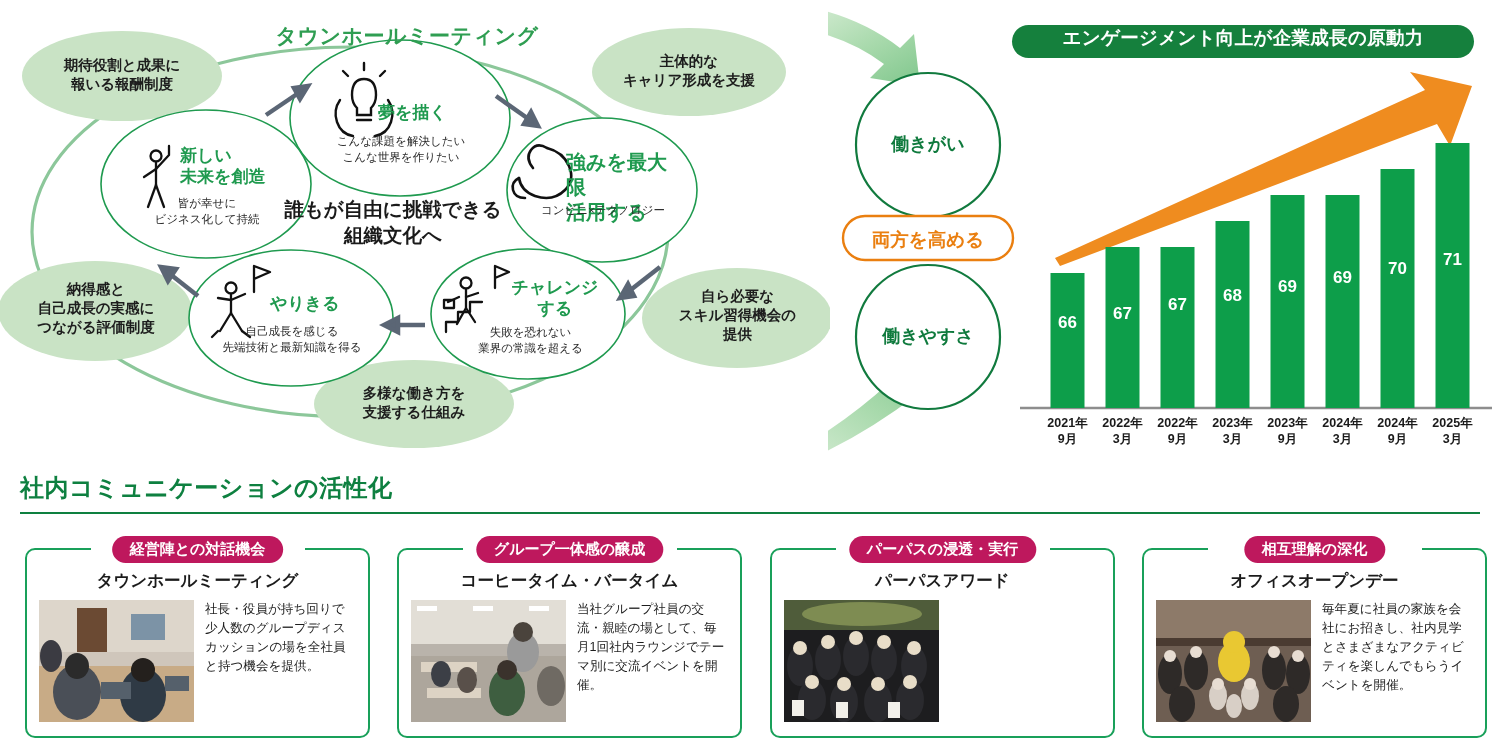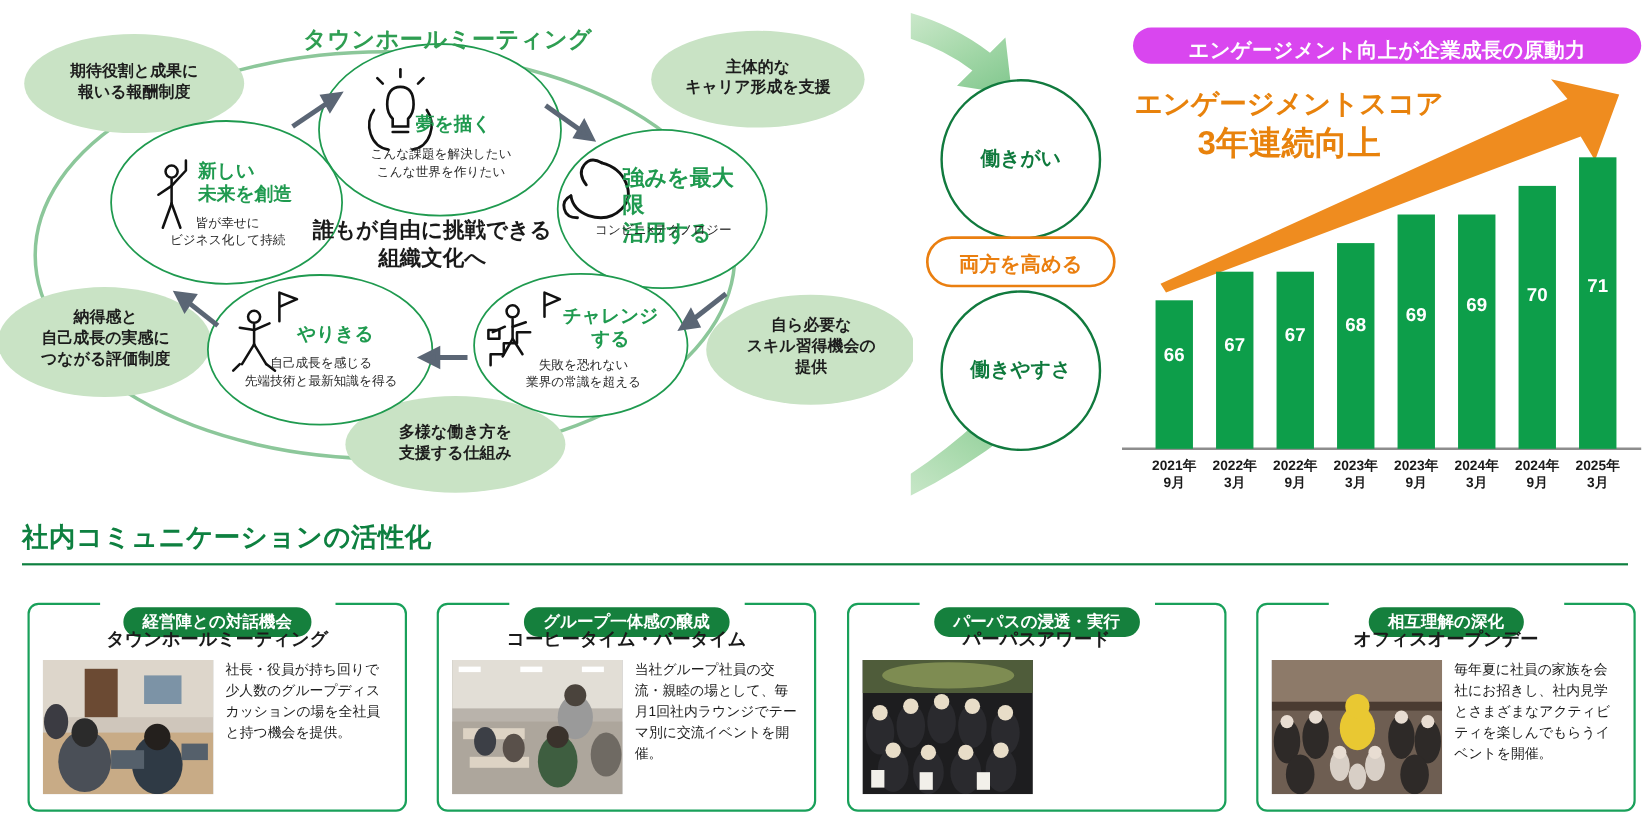--- a/index.html
+++ b/index.html
@@ -50,23 +50,23 @@
   }
   .mid-pill-label{
     position:absolute;width:170px;text-align:center;
     font-size:18.5px;font-weight:700;color:#ea7f10;
   }
 
   
   #chart{left:1010px;top:0;width:490px;height:470px;}
   #chart svg{position:absolute;left:0;top:0;}
   .chart-pill{
-    position:absolute;left:20px;top:25px;width:462px;height:33px;
-    background:#d946ef;border-radius:17px;
-    display:flex;align-items:flex-end;justify-content:center;
+    position:absolute;left:2px;top:25px;width:462px;height:33px;
+    background:#15803d;border-radius:17px;
+    display:flex;align-items:flex-start;justify-content:center;
   }
   .chart-pill span{
     color:#ffffff;font-size:18.5px;font-weight:700;letter-spacing:.3px;
   }
   .chart-head{
     position:absolute;left:12px;top:80px;width:300px;text-align:center;
     color:#e8820c;font-weight:700;line-height:1.2;
   }
   .chart-head .l1{display:block;font-size:25px;}
   .chart-head .l2{display:block;font-size:30px;margin-top:3px;}
@@ -98,22 +98,22 @@
   .card .frame{
     position:absolute;left:0;top:12px;width:100%;height:190px;
     border:2px solid #19a05a;border-radius:10px;box-sizing:border-box;
   }
   .card .notch{
     position:absolute;left:50%;transform:translateX(-50%);
     top:6px;width:214px;height:16px;background:#ffffff;
   }
   .badge{
     position:absolute;left:50%;transform:translateX(-50%);top:0px;
-    height:27px;padding:0 18px;background:#15803d;border-radius:14px;
-    display:flex;align-items:center;justify-content:center;margin-top:16px;
+    height:27px;padding:0 18px;background:#be185d;border-radius:14px;
+    display:flex;align-items:center;justify-content:center;
   }
   .badge span{color:#ffffff;font-size:15px;font-weight:700;white-space:nowrap;}
   .card-title{
     position:absolute;left:0;top:34px;width:100%;text-align:center;
     font-size:16.5px;font-weight:700;color:#1b1b1b;
   }
   .card-body{
     position:absolute;left:14px;top:64px;width:317px;height:124px;
     display:flex;gap:11px;
   }
@@ -298,24 +298,20 @@
     <div class="mid-pill-label" style="left:15px;top:227px;font-family:Liberation Mono, monospace;">両方を高める</div>
     <div class="mid-label" style="left:15px;top:324px;">働きやすさ</div>
   </div>
 
   <div class="abs" id="chart">
 
     <div class="chart-pill">
       <span>エンゲージメント向上が企業成長の原動力</span>
     </div>
 
-    <div class="chart-head">
-      <span class="l1">エンゲージメントスコア</span>
-      <span class="l2">3年連続向上</span>
-    </div>
 
     <svg width="490" height="470" viewBox="0 0 490 470">
 
       <g>
         <path d="M45 258 L 415 90 L 400 72 L 462 86 L 440 146 L 427 124 L 50 266 Z" fill="#ef8c1f"></path>
       </g>
 
       <line x1="10" y1="408" x2="482" y2="408" stroke="#8d8d8d" stroke-width="2.4"></line>
 
       <g id="bars">

